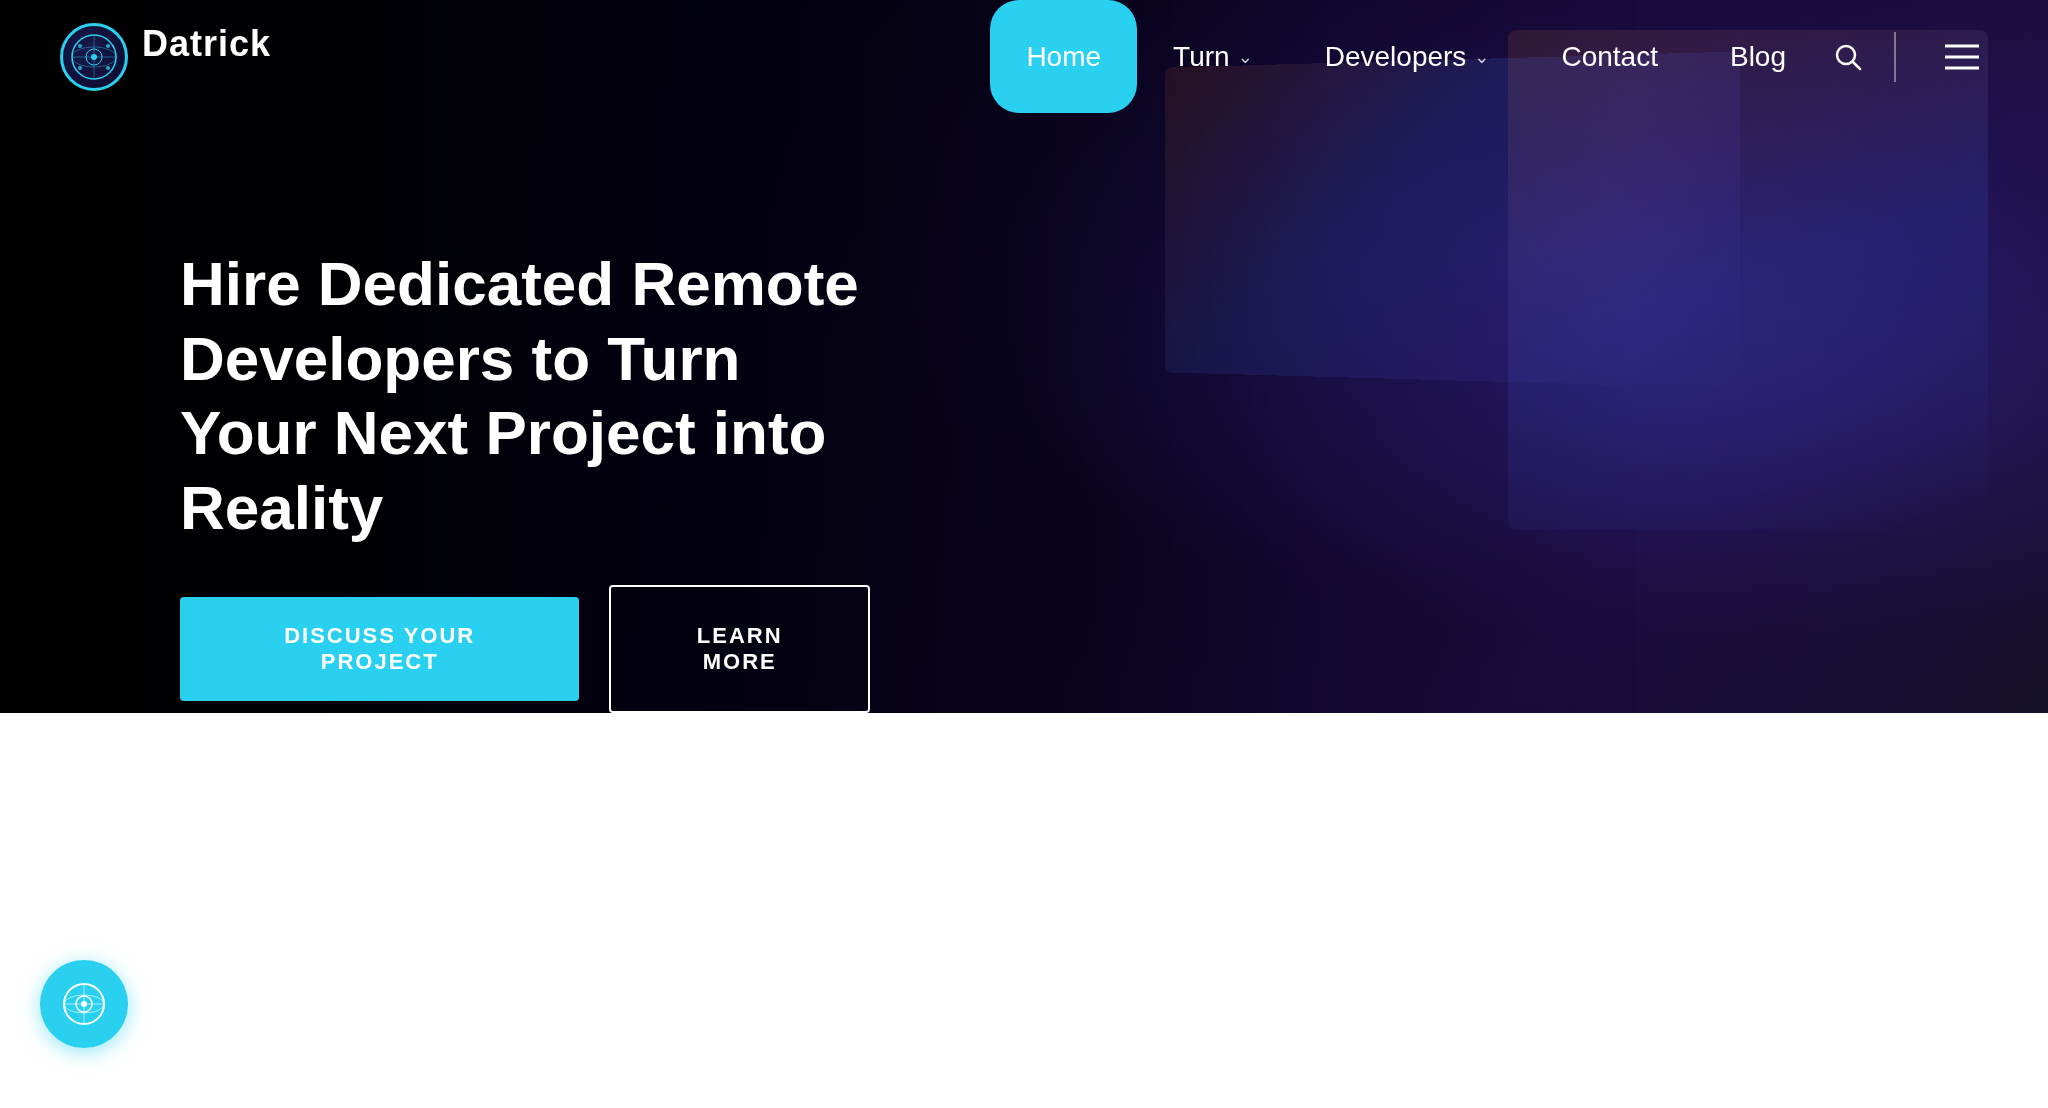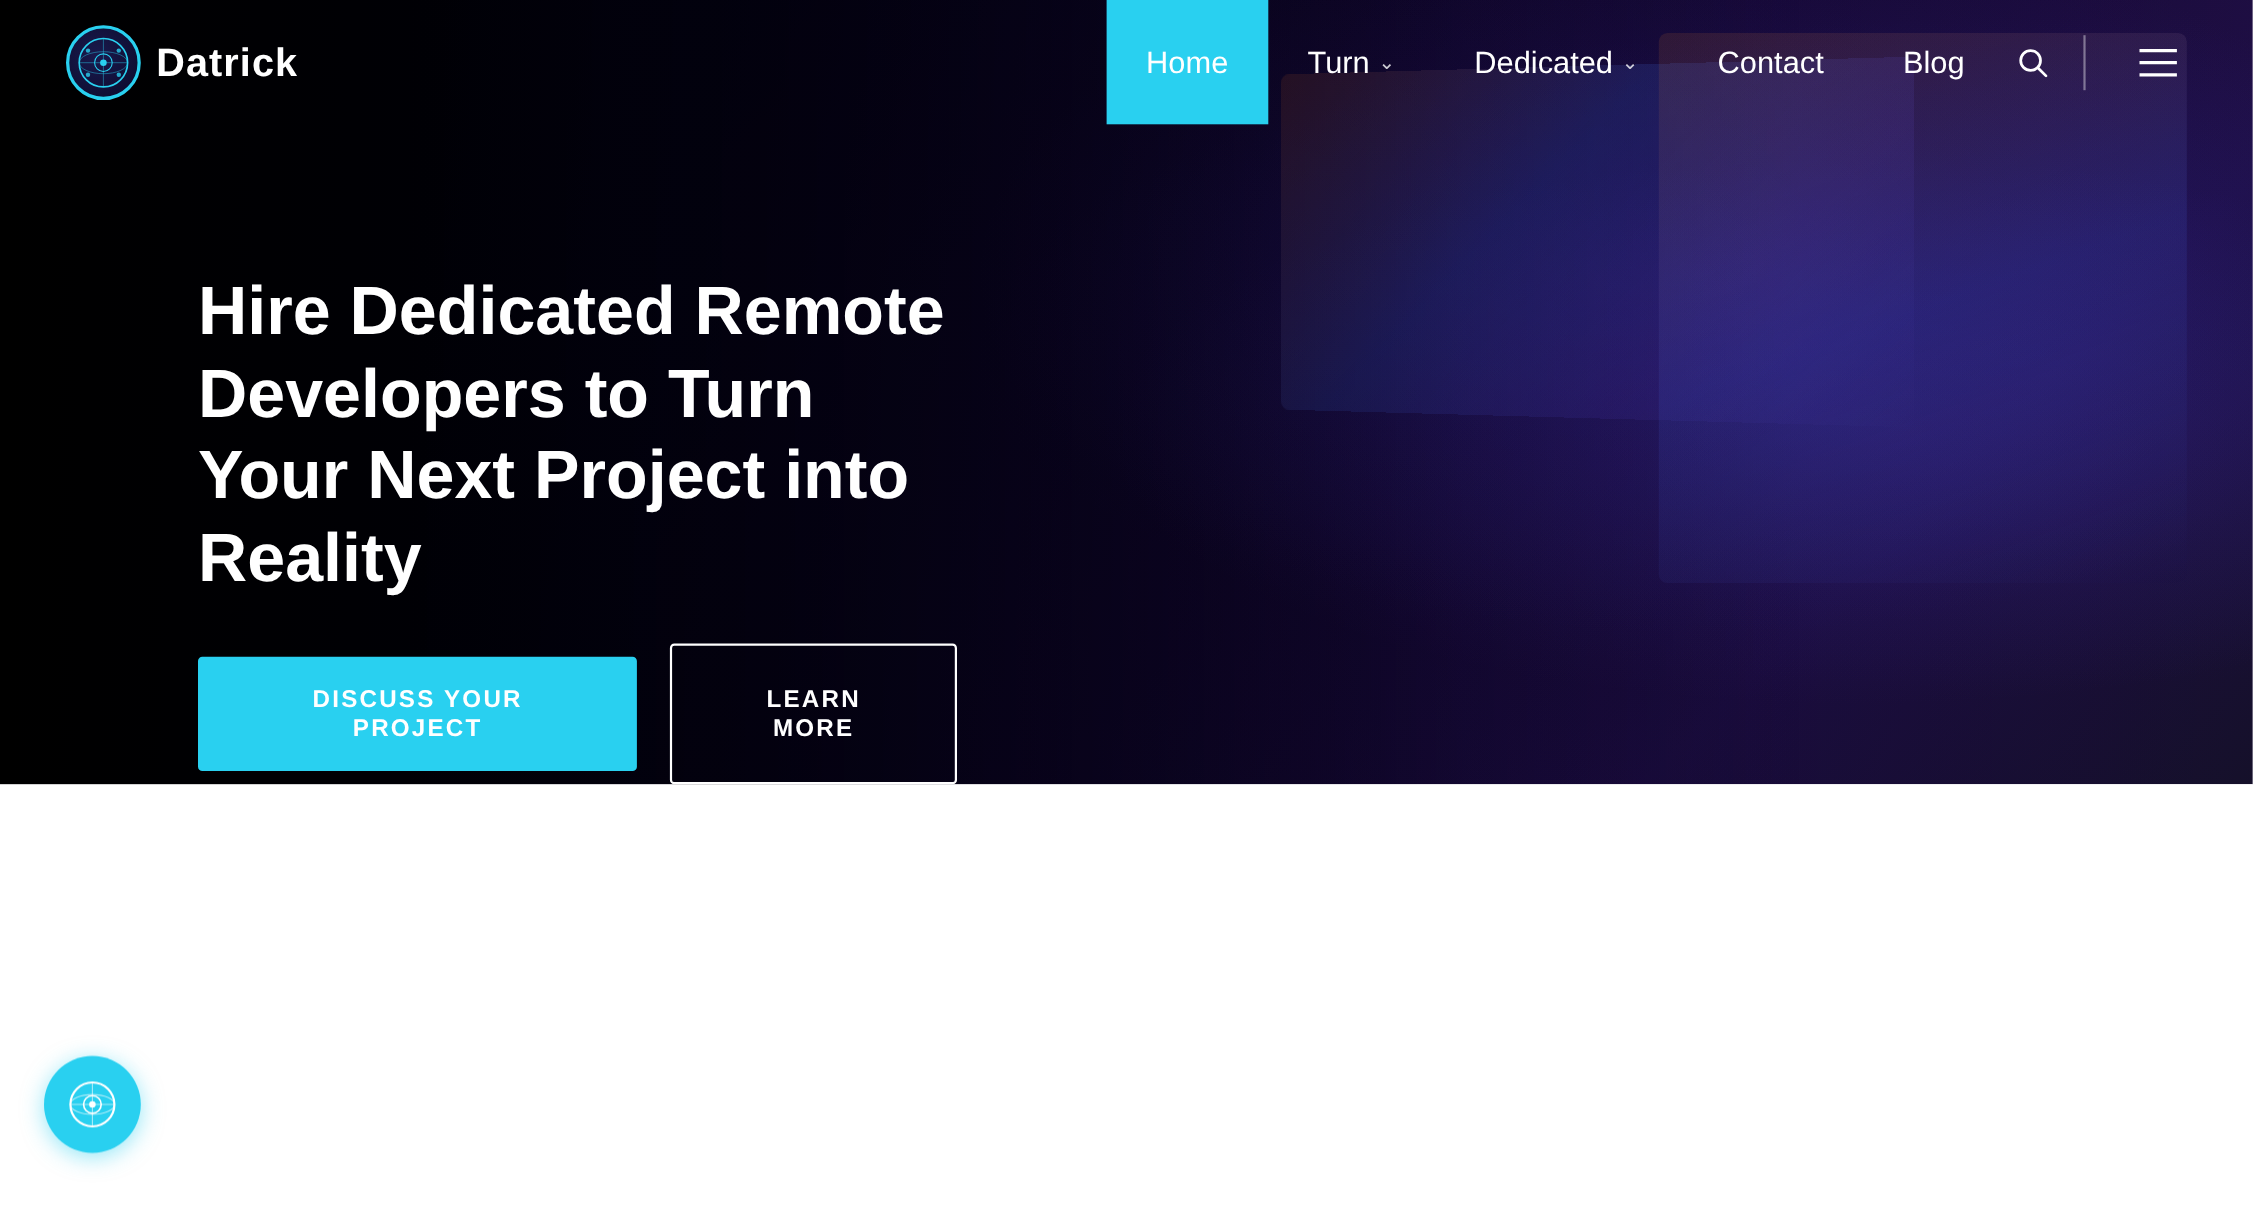--- a/index.html
+++ b/index.html
@@ -25,21 +25,21 @@
       z-index: 100;
       display: flex;
       align-items: center;
       padding: 0 60px;
       height: 113px;
       background: transparent;
     }
 
     .logo-wrap {
       display: flex;
-      align-items: center;
+      align-items: flex-start;
       gap: 14px;
       text-decoration: none;
     }
 
     .logo-icon {
       width: 68px;
       height: 68px;
       border-radius: 50%;
       border: 3px solid #29d0f0;
       background: radial-gradient(circle at 40% 40%, #1a1a4e, #0a0a2a);
@@ -78,20 +78,21 @@
       font-weight: 500;
       cursor: pointer;
       text-decoration: none;
       gap: 8px;
       white-space: nowrap;
     }
 
     .nav-item.active {
       background: #29d0f0;
       color: #fff;
+      border-radius: 29px;
     }
 
     .nav-chevron {
       font-size: 18px;
       opacity: 0.8;
     }
 
     .nav-divider {
       width: 2px;
       height: 50px;
@@ -325,21 +326,21 @@
 
   <div class="nav-links">
     <a class="nav-item active" href="#">
       <span>Home</span>
     </a>
     <a class="nav-item" href="#">
       <span>Turn</span>
       <span class="nav-chevron">⌄</span>
     </a>
     <a class="nav-item" href="#">
-      <span>Dedicated</span>
+      <span>Developers</span>
       <span class="nav-chevron">⌄</span>
     </a>
     <a class="nav-item" href="#">
       <span>Contact</span>
     </a>
     <a class="nav-item" href="#">
       <span>Blog</span>
     </a>
 
     <div class="nav-icon-btn">

